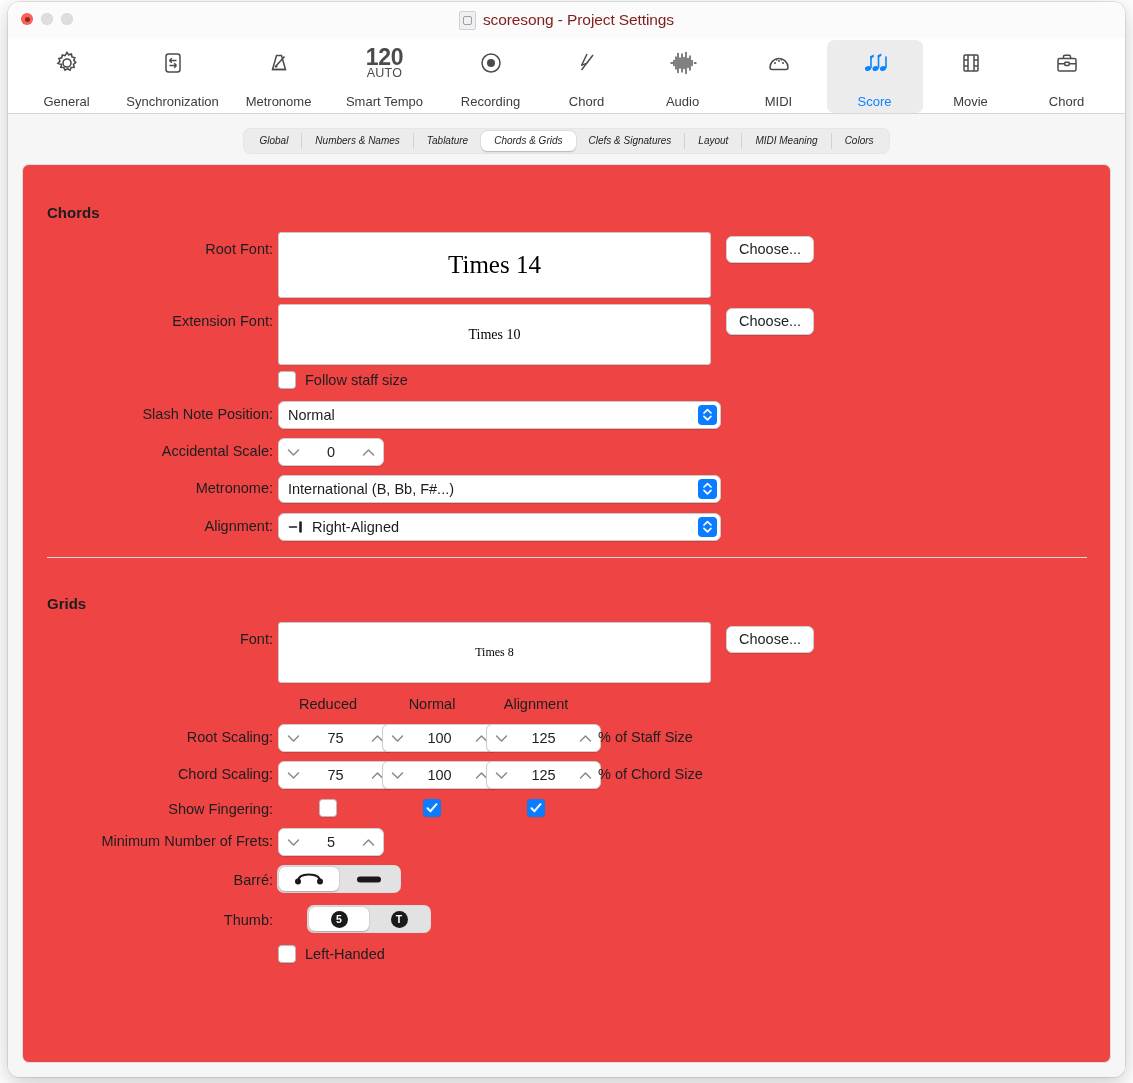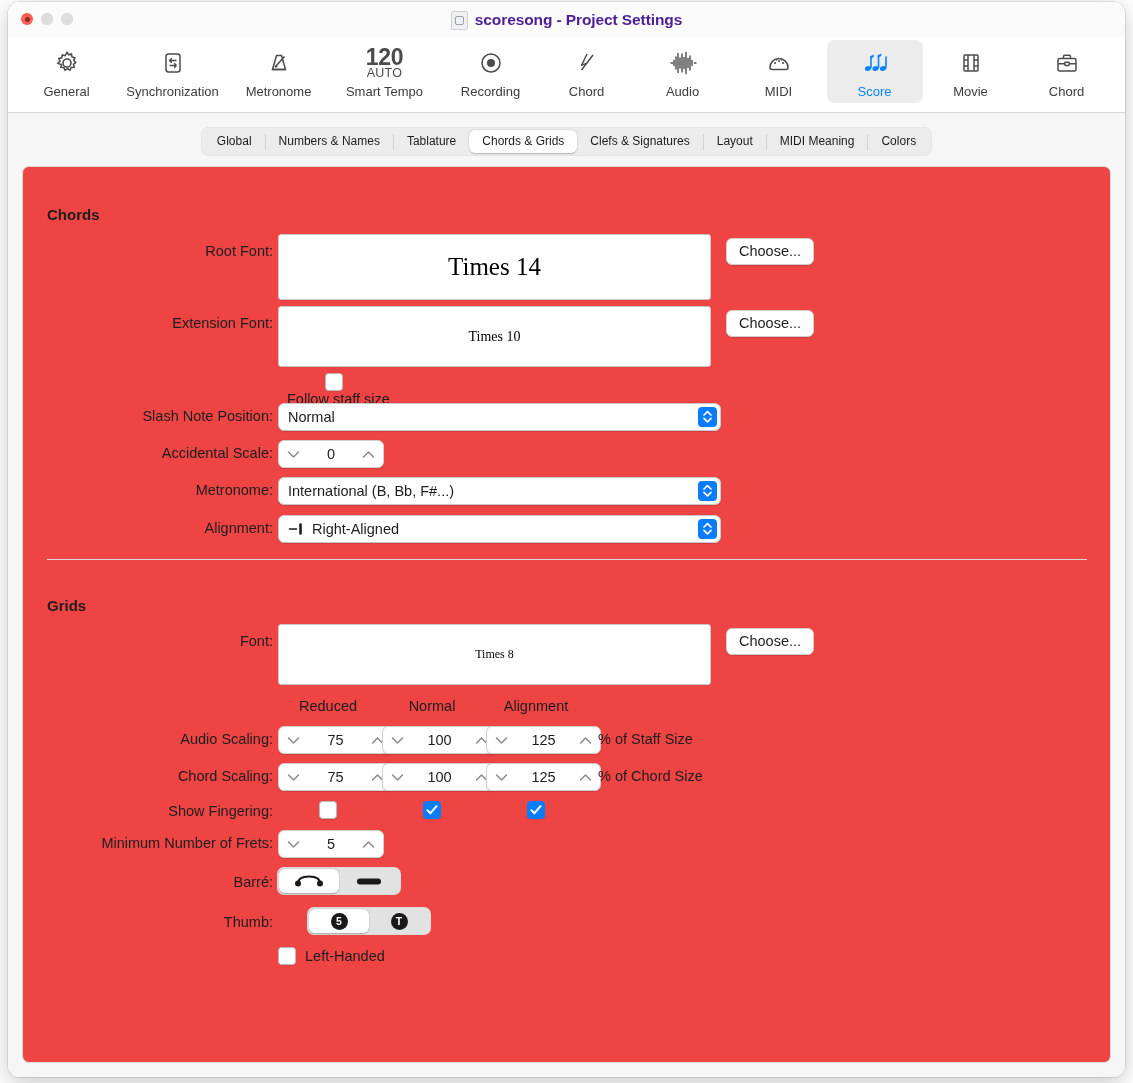--- a/index.html
+++ b/index.html
@@ -62,21 +62,21 @@
     position: relative;
     display: flex; align-items: center; justify-content: center;
   }
   .doc-icon::after {
     content: "";
     width: 7px; height: 7px;
     border: 1.2px solid #9aa0a8;
     border-radius: 2px;
   }
   .win-title {
-    font-size: 15.5px; font-weight: bold; color: #4c1d95;
+    font-size: 15.5px; font-weight: normal; color: #7f1d1d;
     letter-spacing: -0.1px;
   }
 
   
   .toolbar {
     flex: 0 0 72px;
     background: #ffffff;
     border-bottom: 0.5px solid #d6d6d6;
     display: flex;
     align-items: flex-start;
@@ -93,21 +93,21 @@
     cursor: default;
   }
   .tb-item.wide { width: 112px; }
   .tb-item.selected { background: #ececec; }
   .tb-ico {
     height: 36px;
     display: flex; align-items: center; justify-content: center;
     color: #4b4b4b;
   }
   .tb-label {
-    font-size: 13px; color: #3c3c3c; margin-top: 3px;
+    font-size: 13px; color: #3c3c3c; margin-top: 13px;
     white-space: nowrap;
   }
   .tb-item.selected .tb-label { color: #0a84ff; }
   .tb-item.selected .tb-ico { color: #0a84ff; }
   .tempo-num { font-size: 23px; font-weight: bold; line-height: 20px; color:#4b4b4b; letter-spacing:-0.3px;}
   .tempo-auto { font-size: 12.5px; line-height: 13px; color:#4b4b4b; letter-spacing:0.2px;}
 
   
   .panel-area {
     flex: 1 1 auto;
@@ -120,25 +120,26 @@
     margin-bottom: 10px;
   }
   .tabgroup {
     display: flex; align-items: center;
     background: #ececec;
     border-radius: 8px;
     padding: 3px;
     box-shadow: inset 0 0 0 0.5px rgba(0,0,0,0.05);
   }
   .tab {
-    font-size: 12px; color: #1d1d1f;
+    font-size: 10px; color: #1d1d1f;
     padding: 4px 13px 5px 13px;
     border-radius: 6px;
     white-space: nowrap;
     cursor: default;
+    font-style: italic;
   }
   .tab.active {
     background: #ffffff;
     box-shadow: 0 0.5px 1.5px rgba(0,0,0,0.22), 0 0 0 0.5px rgba(0,0,0,0.04);
   }
   .tabsep { width: 1px; height: 16px; background: #d2d2d2; }
 
   .content {
     flex: 1 1 auto;
     background: #ef4444;
@@ -462,21 +463,21 @@
       <div class="section-title" style="left:24px; top:39px;">Chords</div>
 
       <div class="lbl" style="position:absolute; left:120px; top:76px; width:130px;">Root Font:</div>
       <div class="fontbox" style="position:absolute; left:255px; top:67px; width:431px; height:64px; font-size:25px;">Times 14</div>
       <div class="btn" style="position:absolute; left:703px; top:71px;">Choose...</div>
 
       <div class="lbl" style="position:absolute; left:93px; top:148px; width:157px;">Extension Font:</div>
       <div class="fontbox" style="position:absolute; left:255px; top:139px; width:431px; height:59px; font-size:14px;">Times 10</div>
       <div class="btn" style="position:absolute; left:703px; top:143px;">Choose...</div>
 
-      <div class="row" style="left:255px; top:206px;flex-direction:column;">
+      <div class="row" style="left:255px; top:206px;">
         <div class="cbx"></div>
         <div class="cbx-label">Follow staff size</div>
       </div>
 
       <div class="lbl" style="position:absolute; left:73px; top:241px; width:177px;">Slash Note Position:</div>
       <div class="popup" style="position:absolute; left:255px; top:236px; width:432px;">
         <span>Normal</span>
         <span class="chev">
           <svg width="11" height="15" viewBox="0 0 11 15" fill="none" stroke="#fff" stroke-width="1.7" stroke-linecap="round" stroke-linejoin="round">
             <path d="M2 6L5.5 2.6 9 6"></path>
@@ -533,21 +534,21 @@
       <div class="section-title" style="left:24px; top:430px;">Grids</div>
 
       <div class="lbl" style="position:absolute; left:170px; top:466px; width:80px;">Font:</div>
       <div class="fontbox" style="position:absolute; left:255px; top:457px; width:431px; height:59px; font-size:12px;">Times 8</div>
       <div class="btn" style="position:absolute; left:703px; top:461px;">Choose...</div>
 
       <div class="colhead" style="left:253px; top:531px; width:104px;">Reduced</div>
       <div class="colhead" style="left:357px; top:531px; width:104px;">Normal</div>
       <div class="colhead" style="left:461px; top:531px; width:104px;">Alignment</div>
 
-      <div class="lbl" style="position:absolute; left:120px; top:564px; width:130px;">Audio Scaling:</div>
+      <div class="lbl" style="position:absolute; left:120px; top:564px; width:130px;">Root Scaling:</div>
       <div class="stepper" style="position:absolute; left:255px; top:559px; width:97px;">
         <span class="arw">
           <svg width="13" height="9" viewBox="0 0 13 9" fill="none" stroke="currentColor" stroke-width="1.5" stroke-linecap="round" stroke-linejoin="round">
               <path d="M1.5 2l5 5 5-5"></path>
             </svg>
           </span>
         <span class="val">75</span>
         <span class="arw">
           <svg width="13" height="9" viewBox="0 0 13 9" fill="none" stroke="currentColor" stroke-width="1.5" stroke-linecap="round" stroke-linejoin="round">
               <path d="M1.5 7l5-5 5 5"></path>

